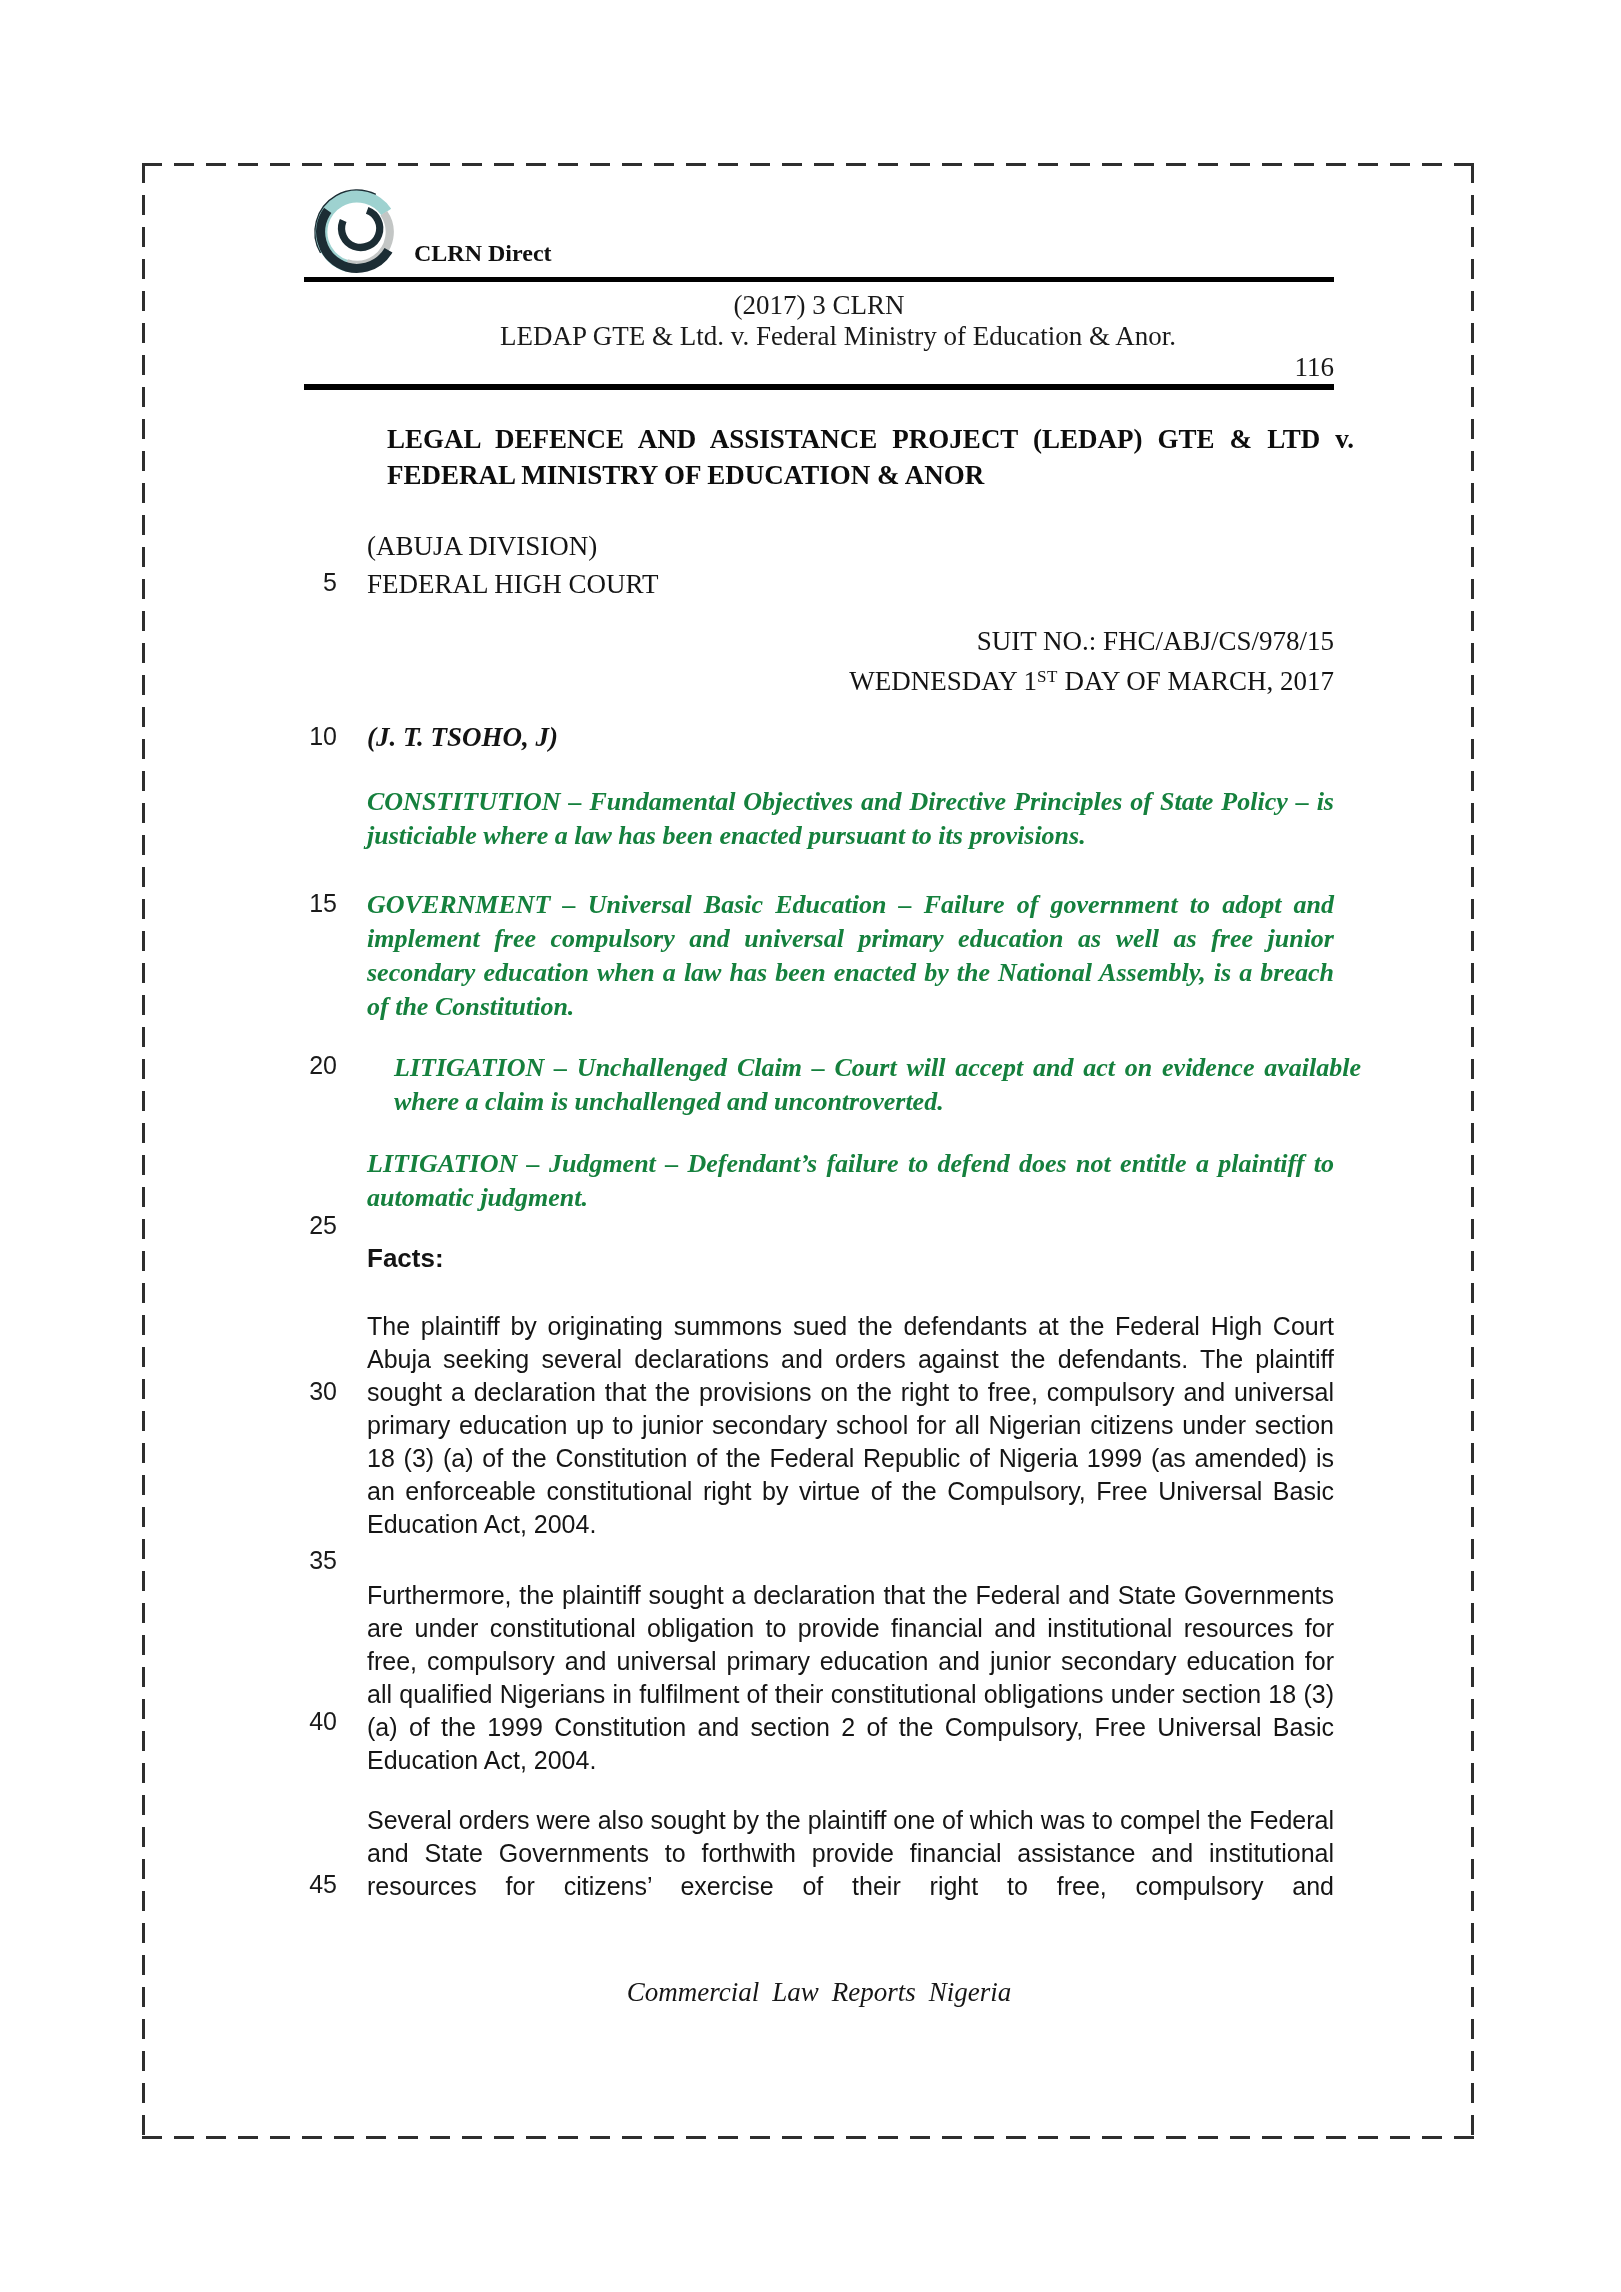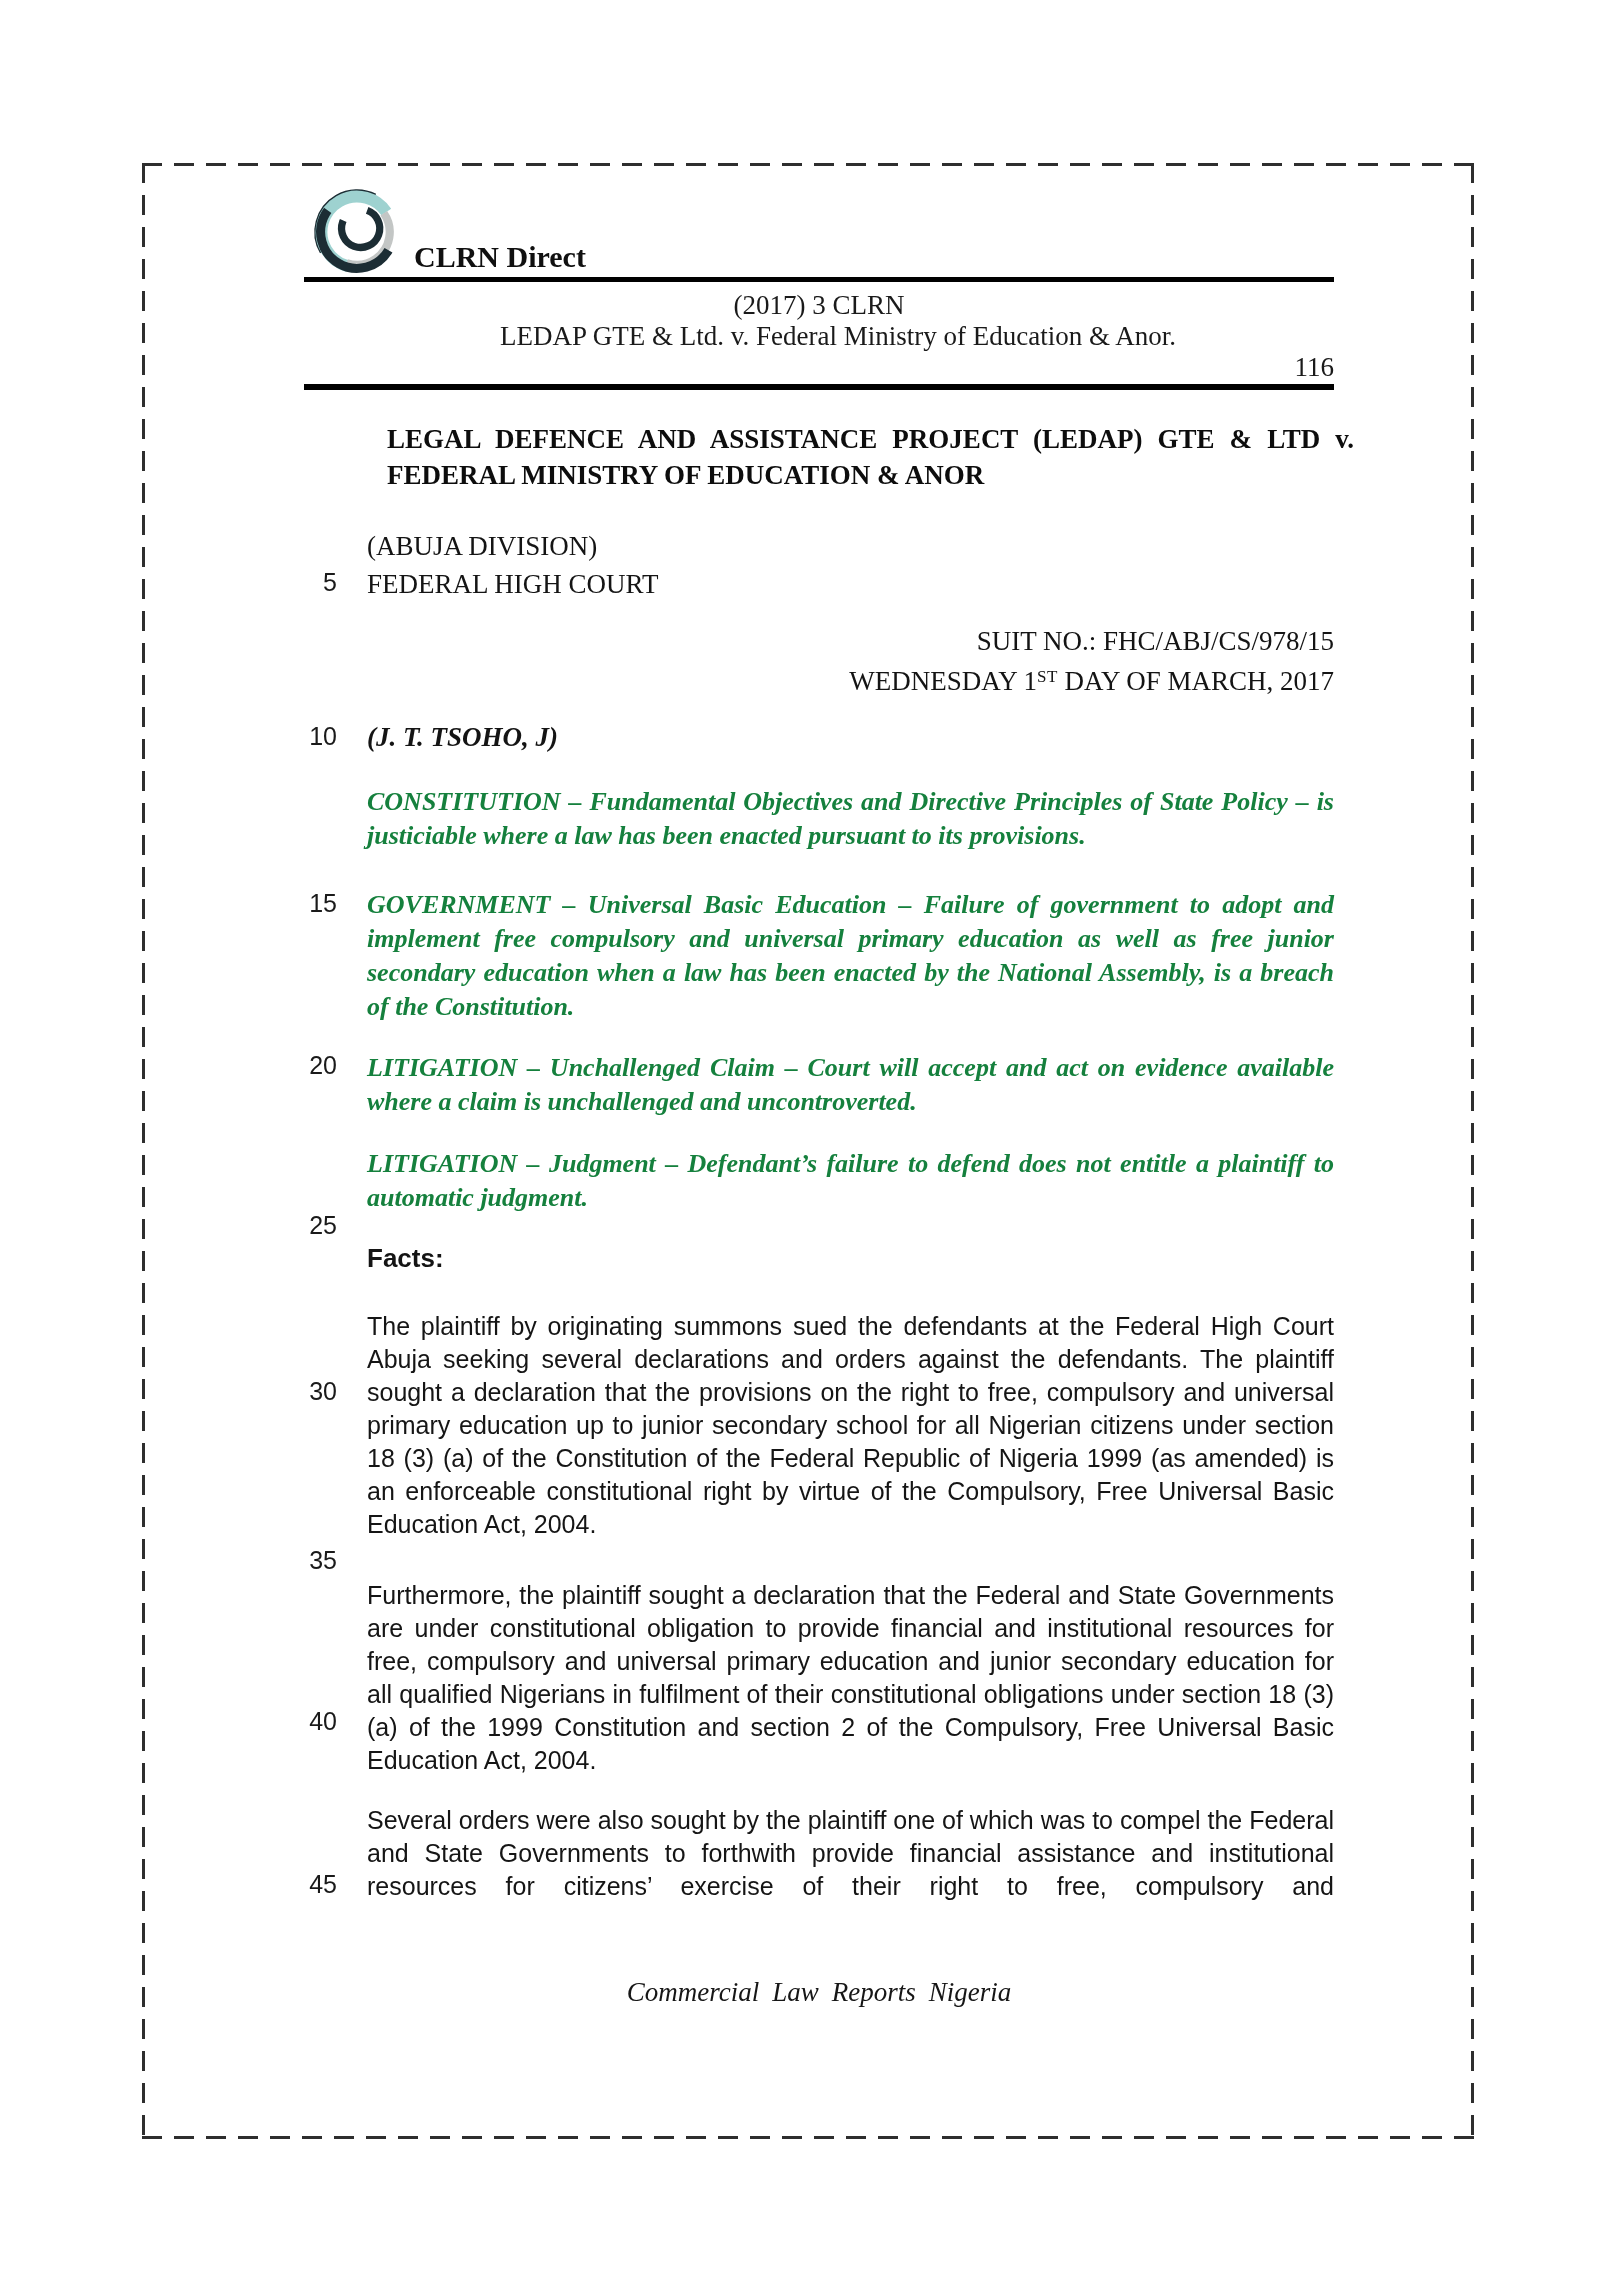--- a/index.html
+++ b/index.html
@@ -13,21 +13,21 @@
   .pb-h { height:2.7px; background:repeating-linear-gradient(90deg,#2e2e2e 0 19.7px,transparent 19.7px 32px); }
   .pb-v { width:2.7px;  background:repeating-linear-gradient(180deg,#2e2e2e 0 19.7px,transparent 19.7px 32px); }
   #pb-top    { left:142px; top:163px;  width:1332px; }
   #pb-bottom { left:142px; top:2136px; width:1332px; }
   #pb-left   { left:142px; top:163px;  height:1976px; }
   #pb-right  { left:1471px;top:163px;  height:1976px; }
 
   
   #logo { position:absolute; left:307px; top:182px; width:100px; height:100px; }
   #brand {
-    position:absolute; left:414px; top:240px; font-weight:bold; font-size:30px;
+    position:absolute; left:414px; top:240px; font-weight:bold; font-size:24px;
     letter-spacing:0px; color:#101010;
   }
   .rule { position:absolute; background:#000; }
   #rule1 { left:304px; top:277px; width:1030px; height:4.5px; }
   #rule2 { left:304px; top:384px; width:1030px; height:6.3px; }
   #runhead {
     position:absolute; left:304px; top:290px; width:1030px;
     display:flex; align-items:center; font-size:27px; color:#1a1a1a;flex-direction:column;
   }
   #runhead .case { margin-left:38px; }
@@ -44,21 +44,21 @@
   #judge { top:722px; font-size:27px; font-weight:bold; font-style:italic; }
 
   
   .catch {
     position:absolute; left:367px; width:967px;
     font-weight:bold; font-style:italic; font-size:26px; line-height:34px;
     text-align:justify; color:#15803d;
   }
   #catch1 { top:785px; }
   #catch2 { top:888px; }
-  #catch3 { top:1051px; }
+  #catch3 { top:1051px;margin-left:27px; }
   #catch4 { top:1147px; }
 
   
   #facts-heading {
     position:absolute; left:367px; top:1243px;
     font-family:"Liberation Sans", sans-serif; font-weight:bold; font-size:26px;
   }
   .bodyp {
     position:absolute; left:367px; width:967px;
     font-family:"Liberation Sans", sans-serif; font-size:25px; line-height:33px;

